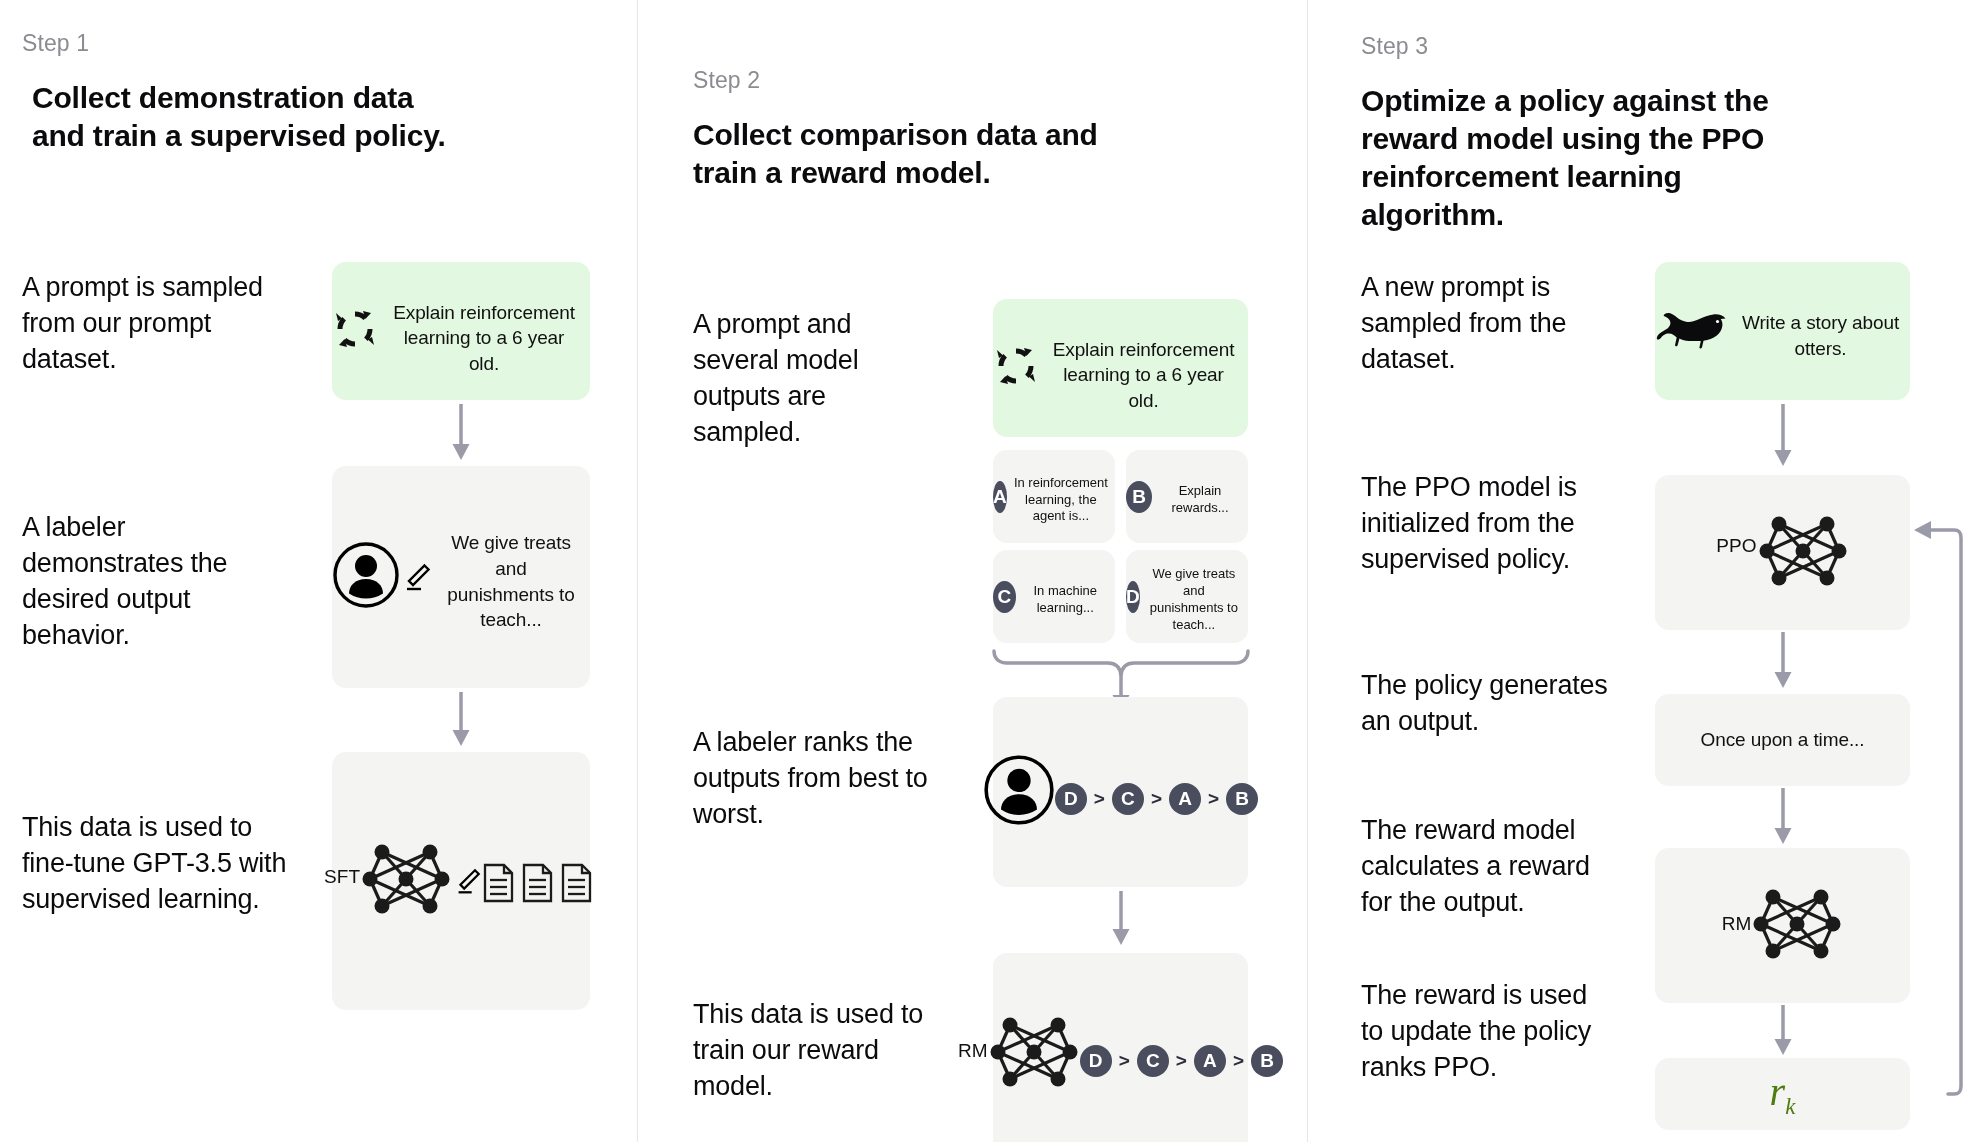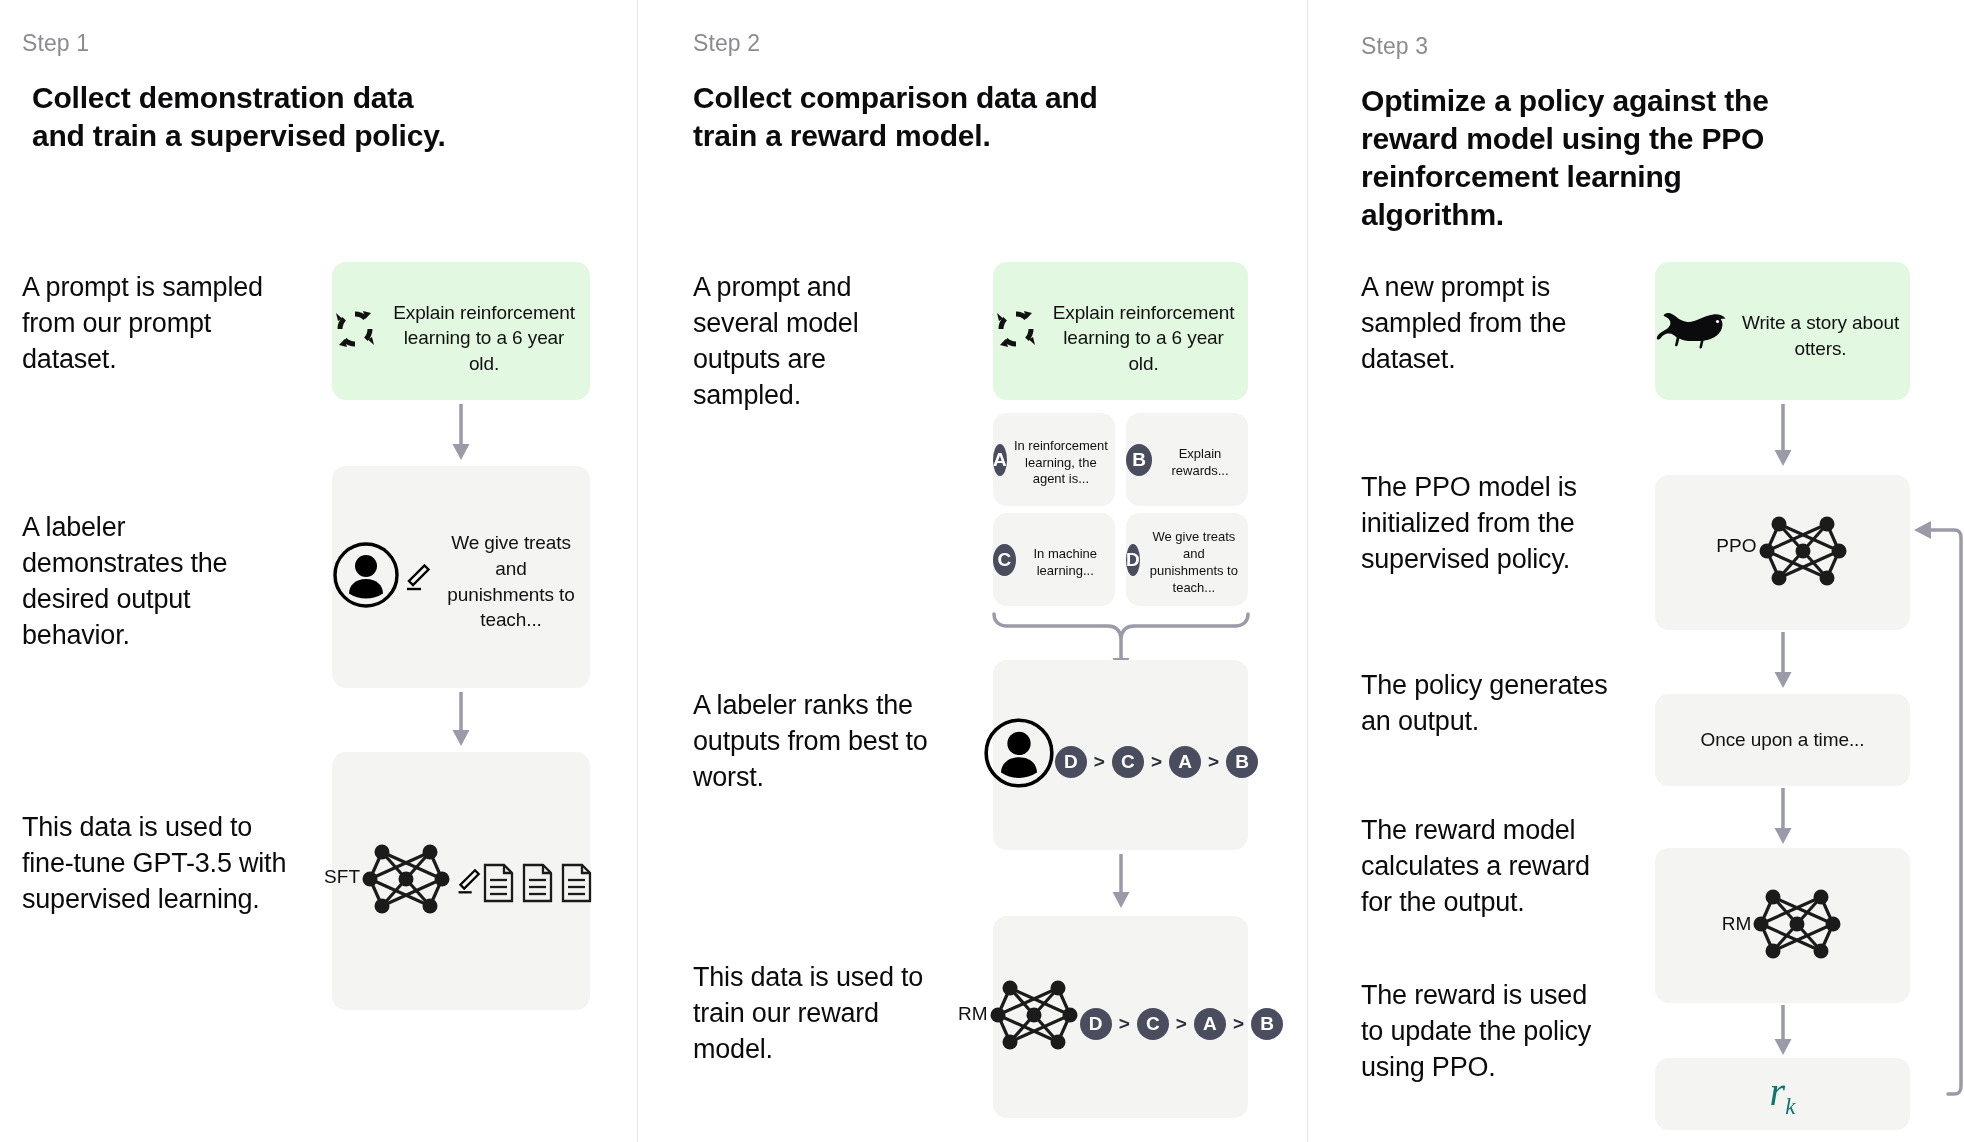--- a/index.html
+++ b/index.html
@@ -8,21 +8,21 @@
     background: #ffffff;
     font-family: "Liberation Sans", sans-serif;
     color: #111111;
     overflow: hidden;
   }
   .page { position: relative; width: 1964px; height: 1142px; }
 
   
   .col { position: absolute; top: 0; height: 820px; }
   .col-1 { left: 0;    width: 638px; }
-  .col-2 { left: 638px; width: 670px; }
+  .col-2 { left: 638px; width: 670px; margin-top: 37px; }
   .col-3 { left: 1308px; width: 656px; }
 
   .divider {
     position: absolute; top: 0; width: 1px; height: 1142px;
     background: #e6e6e8;
   }
   .div-1 { left: 637px; }
   .div-2 { left: 1307px; }
 
   
@@ -82,21 +82,21 @@
 
   .rank-row { display: flex; align-items: center; gap: 7px; }
   .rank-gt {
     color: #2b2d3a; font-size: 19px; font-weight: 700;
     line-height: 1; position: relative; top: -1px;
   }
 
   
   .rk {
     font-family: "Liberation Serif", serif;
-    font-style: italic; font-size: 40px; color: #0f766e;
+    font-style: italic; font-size: 40px; color: #4d7c0f;
   }
   .rk sub { font-size: 23px; font-style: italic; }
 
   .icon { display: block; }
 </style>
 </head>
 <body>
 
 <div class="page">
 
@@ -345,21 +345,21 @@
 
   <div class="col col-3">
 
     <div class="step-label" style="left:53px; top:33px;">Step 3</div>
     <div class="step-title" style="left:53px; top:82px; width:440px;">Optimize a policy against the reward model using the PPO reinforcement learning algorithm.</div>
 
     <div class="desc" style="left:53px; top:470px; width:255px;">The PPO model is initialized from the supervised policy.</div>
     <div class="desc" style="left:53px; top:270px; width:220px;">A new prompt is sampled from the dataset.</div>
     <div class="desc" style="left:53px; top:668px; width:275px;">The policy generates an output.</div>
     <div class="desc" style="left:53px; top:813px; width:250px;">The reward model calculates a reward for the output.</div>
-    <div class="desc" style="left:53px; top:978px; width:250px;">The reward is used to update the policy using PPO.</div>
+    <div class="desc" style="left:53px; top:978px; width:250px;">The reward is used to update the policy ranks PPO.</div>
 
     <div class="box box-green" style="left:347px; top:262px; width:255px; height:138px;">
       <span class="icon">
         <svg width="76" height="40" viewBox="0 0 76 40">
           <g fill="#0b0b0d">
             <path d="M70.5 9.5 c-2.6 -3.3 -7.4 -4.6 -12.2 -4.0 c-5.0 0.6 -9.6 2.6 -13.4 4.3
                      c-4.4 2.0 -8.4 3.4 -12.6 3.1 c-4.4 -0.3 -7.6 -2.2 -10.6 -4.6
                      c-2.0 -1.6 -4.0 -3.3 -6.6 -4.0 c-2.0 -0.5 -4.2 -0.2 -5.6 0.9
                      c-1.0 0.8 -1.0 1.8 -0.2 2.1 c1.8 0.7 3.4 1.5 4.6 2.9
                      c1.4 1.6 1.8 3.5 1.3 5.3 c-0.5 1.9 -1.9 3.4 -3.6 4.6

